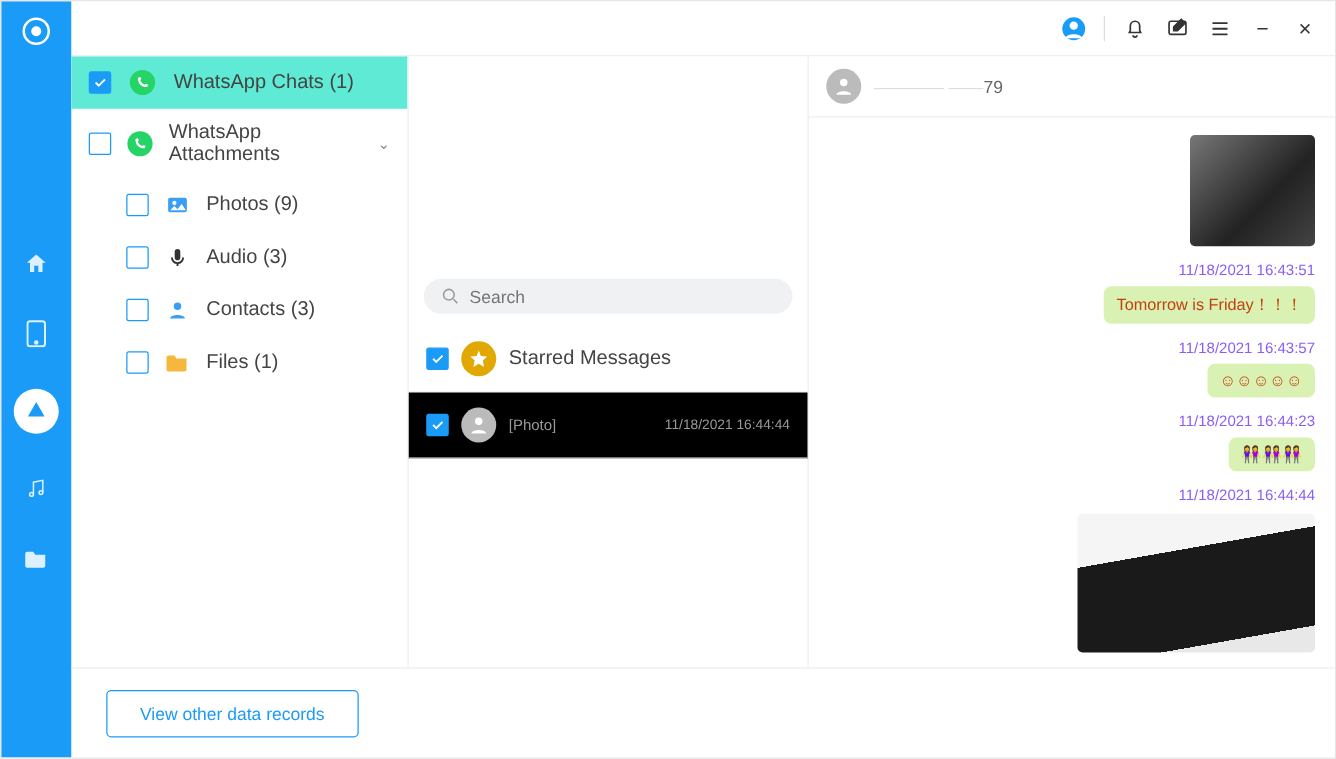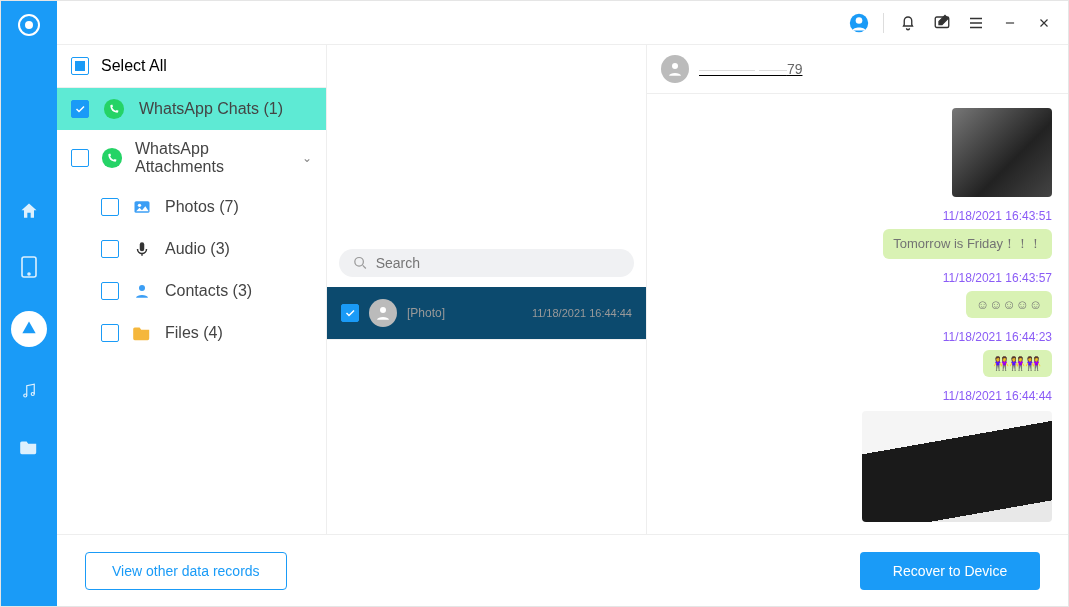--- a/index.html
+++ b/index.html
@@ -24,34 +24,34 @@
   .tree-item { display:flex; align-items:center; gap:12px; padding: 10px 14px; color:#444; cursor:pointer; }
   .tree-item.selected { background:#5eead4;gap:14px; }
   .tree-item.sub { padding-left: 44px; }
   .tree-item .caret { margin-left:auto; color:#888; font-size:12px; }
   .tree-item .iconwrap { width:22px; height:22px; display:flex; align-items:center; justify-content:center; flex-shrink:0; }
   .col-chats { width: 320px; border-right:1px solid #eee; display:flex; flex-direction:column;justify-content:center; }
   .search-row { padding: 10px 12px; }
   .search { display:flex; align-items:center; gap:8px; background:#f0f1f3; border-radius:18px; padding:6px 14px; }
   .search input { border:none; background:transparent; outline:none; font-size:14px; color:#555; width:100%; }
   .chat-row { display:flex; align-items:center; gap:10px; padding: 12px 14px; border-bottom:1px solid #f2f2f2; cursor:pointer; }
-  .chat-row.selected { background:#0c4a6e; }
+  .chat-row.selected { background:#000000; }
   .chat-row .avatar { width:28px; height:28px; border-radius:50%; background:#e0a800; display:flex; align-items:center; justify-content:center; flex-shrink:0; }
   .chat-row .avatar.grey { background:#bbb; }
   .chat-row .meta { flex:1; min-width:0; }
   .chat-row .name { font-size:13px; color:#b5b5b5; }
   .chat-row .preview { font-size:12px; color:#999; }
   .chat-row .time { font-size:11px; color:#999; }
   .col-msgs { flex:1; display:flex; flex-direction:column; min-width:0; }
-  .msgs-header { display:flex; align-items:center; gap:10px; padding:10px 14px; border-bottom:1px solid #eee;text-decoration:underline; }
+  .msgs-header { display:flex; align-items:center; gap:10px; padding:10px 14px; border-bottom:1px solid #eee; }
   .msgs-header .avatar { width:28px; height:28px; border-radius:50%; background:#bbb; display:flex; align-items:center; justify-content:center; }
   .msgs-header .hname { font-size:14px; color:#666; }
   .msgs-body { flex:1; overflow:auto; padding: 12px 16px; display:flex; flex-direction:column; align-items:flex-end; gap:6px; }
   .msg-time { font-size:12px; color:#8b5cf6; margin-top:6px; }
-  .bubble { background:#d9f2b4; border-radius:6px; padding:6px 10px; font-size:13px; color:#737373; max-width:200px; }
+  .bubble { background:#d9f2b4; border-radius:6px; padding:6px 10px; font-size:13px; color:#c2410c; max-width:200px; }
   .photo-thumb { width:100px; height:100px; background:linear-gradient(135deg,#777 0%,#222 60%,#444 100%); border-radius:4px; margin-top:2px; position:relative; overflow:hidden; }
   .photo-large { width:190px; height:125px; background:linear-gradient(170deg,#f5f5f5 0%,#f5f5f5 30%, #1a1a1a 30%, #1a1a1a 85%, #e8e8e8 85%); border-radius:4px; margin-top:2px; position:relative; }
   .footer { height:72px; border-top:1px solid #eee; display:flex; align-items:center; padding:0 28px; gap:16px; }
   .btn { height:38px; padding:0 26px; border-radius:4px; font-size:14px; cursor:pointer; display:inline-flex; align-items:center; justify-content:center; }
   .btn.outline { border:1px solid #1a9bf7; color:#1a9bf7; background:#fff; }
   .btn.primary { border:none; background:#1a9bf7; color:#fff; min-width:180px; }
   svg { display:block; }
 </style>
 </head>
 <body>
@@ -132,24 +132,20 @@
       <div class="icon">
         <svg width="14" height="14" viewBox="0 0 24 24" stroke="#333" stroke-width="2">
             <path d="M6 6l12 12M18 6L6 18"></path>
           </svg>
       </div>
     </div>
 
     <div class="content">
 
       <div class="col-tree">
-        <div class="tree-header">
-          <span class="checkbox partial"></span>
-          <span>Select All</span>
-        </div>
         <div class="tree-list">
           <div class="tree-item selected">
             <span class="checkbox checked">
               <svg width="12" height="12" viewBox="0 0 24 24" stroke="#fff" stroke-width="3" fill="none">
                   <path d="M5 12l5 5L20 7"></path>
                 </svg>
             </span>
             <span class="iconwrap">
               <svg width="22" height="22" viewBox="0 0 24 24">
                   <circle cx="12" cy="12" r="11" fill="#25d366"></circle>
@@ -171,21 +167,21 @@
           </div>
           <div class="tree-item sub">
             <span class="checkbox"></span>
             <span class="iconwrap">
               <svg width="20" height="20" viewBox="0 0 24 24">
                   <rect x="3" y="5" width="18" height="14" rx="2" fill="#3b9ef5"></rect>
                   <circle cx="9" cy="10" r="2" fill="#fff"></circle>
                   <path d="M5 17l4-4 3 3 4-5 4 6z" fill="#fff"></path>
                 </svg>
             </span>
-            <span>Photos (7)</span>
+            <span>Photos (9)</span>
           </div>
           <div class="tree-item sub">
             <span class="checkbox"></span>
             <span class="iconwrap">
               <svg width="18" height="20" viewBox="0 0 24 24" fill="#333">
                   <rect x="9" y="3" width="6" height="12" rx="3"></rect>
                   <path d="M6 12a6 6 0 0012 0M12 18v3" stroke="#333" stroke-width="2" fill="none"></path>
                 </svg>
             </span>
             <span>Audio (3)</span>
@@ -200,34 +196,47 @@
             </span>
             <span>Contacts (3)</span>
           </div>
           <div class="tree-item sub">
             <span class="checkbox"></span>
             <span class="iconwrap">
               <svg width="20" height="16" viewBox="0 0 24 20" fill="#f5b73c">
                   <path d="M3 3h6l2 3h10v11a2 2 0 01-2 2H3a2 2 0 01-2-2V5a2 2 0 012-2z"></path>
                 </svg>
             </span>
-            <span>Files (4)</span>
+            <span>Files (1)</span>
           </div>
         </div>
       </div>
 
       <div class="col-chats">
         <div class="search-row">
           <div class="search">
             <svg width="16" height="16" viewBox="0 0 24 24" fill="none" stroke="#999" stroke-width="2">
                 <circle cx="10" cy="10" r="7"></circle>
                 <path d="M21 21l-5-5"></path>
               </svg>
             <input type="text" placeholder="Search" style="">
           </div>
+        </div>
+        <div class="chat-row">
+          <span class="checkbox checked">
+            <svg width="12" height="12" viewBox="0 0 24 24" stroke="#fff" stroke-width="3" fill="none">
+                <path d="M5 12l5 5L20 7"></path>
+              </svg>
+          </span>
+          <span class="avatar">
+            <svg width="16" height="16" viewBox="0 0 24 24" fill="#fff">
+                <path d="M12 2l2.6 6.6L22 9.3l-5 4.8 1.4 7.9L12 18l-6.4 4 1.4-7.9-5-4.8 7.4-.7z"></path>
+              </svg>
+          </span>
+          <span style="color:#444">Starred Messages</span>
         </div>
         <div class="chat-row selected">
           <span class="checkbox checked">
             <svg width="12" height="12" viewBox="0 0 24 24" stroke="#fff" stroke-width="3" fill="none">
                 <path d="M5 12l5 5L20 7"></path>
               </svg>
           </span>
           <span class="avatar grey">
             <svg width="18" height="18" viewBox="0 0 24 24" fill="#fff">
                 <circle cx="12" cy="8" r="4"></circle>
@@ -264,16 +273,15 @@
           <div class="bubble">👭👭👭</div>
           <div class="msg-time">11/18/2021 16:44:44</div>
           <div class="photo-large"></div>
         </div>
       </div>
     </div>
 
     <div class="footer">
       <div class="btn outline">View other data records</div>
       <div style="flex:1"></div>
-      <div class="btn primary">Recover to Device</div>
     </div>
   </div>
 </div>
 
 </body></html>

